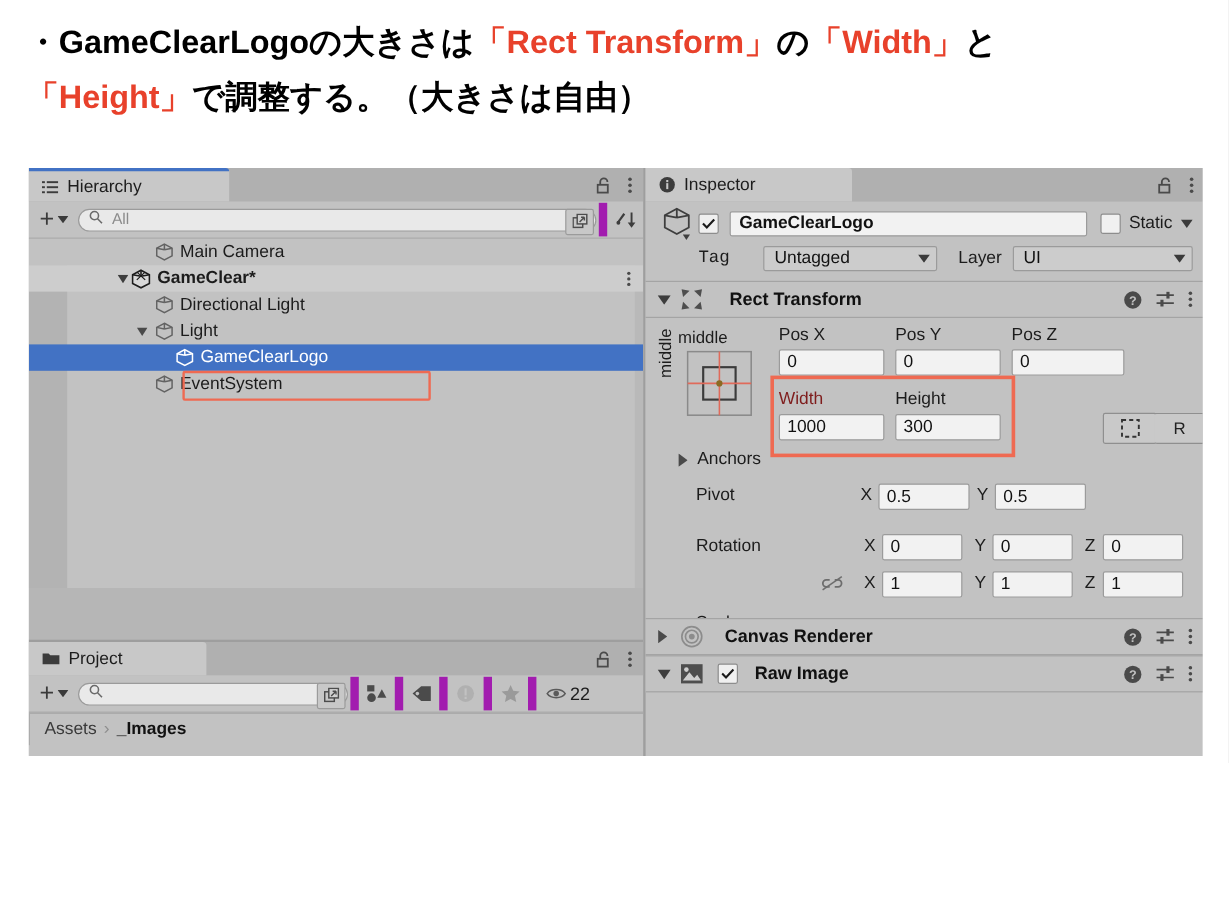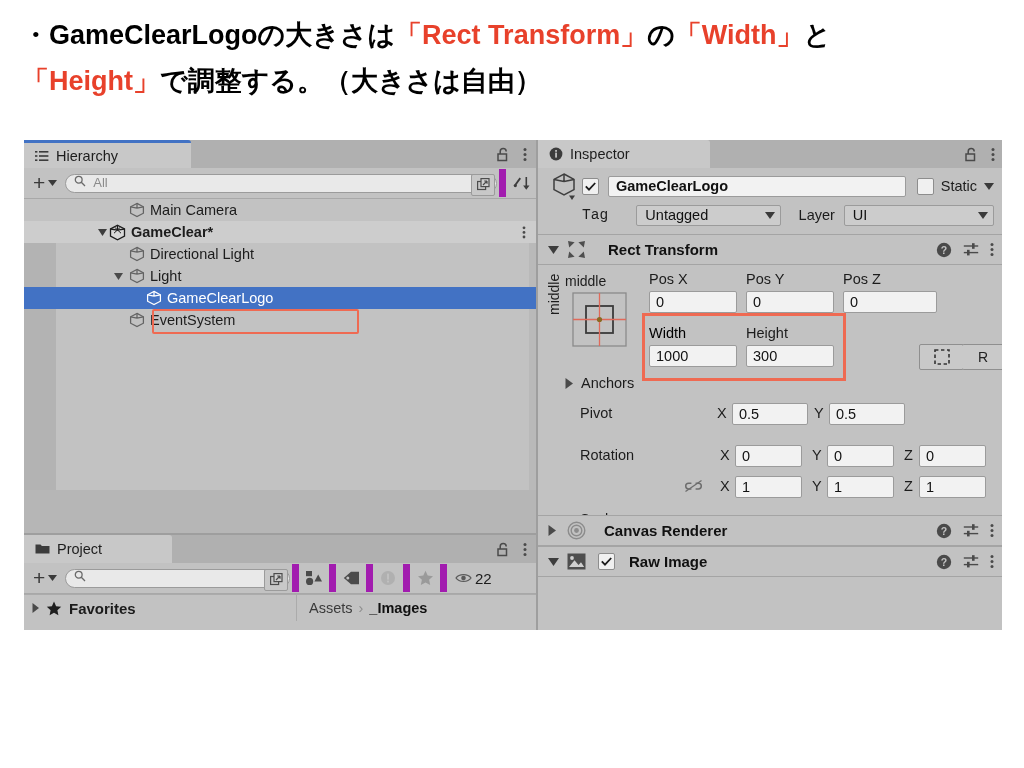--- a/index.html
+++ b/index.html
@@ -427,33 +427,20 @@
                 <g fill="none" stroke="#5a5a5a" stroke-width="1.3">
               <path d="M1 6 C4 1.5 13 1.5 16 6 C13 10.5 4 10.5 1 6 Z"></path>
                 </g>
                 <circle cx="8.5" cy="6" r="2.3" fill="#5a5a5a"></circle>
               </svg>
             <span style="font-size:15px;color:#1d1d1d;">22</span>
           </div>
         </div>
 
         <div class="fav-row">
-          <div class="fav-left">
-            <span class="ico">
-              <svg width="7" height="10" viewBox="0 0 7 10">
-                  <path d="M0.5 0 L7 5 L0.5 10 Z" fill="#4a4a4a"></path>
-                </svg>
-            </span>
-            <span class="ico">
-              <svg width="16" height="15" viewBox="0 0 16 15">
-                  <path d="M8 0.5 L10.1 5.2 L15.2 5.8 L11.4 9.3 L12.4 14.3 L8 11.8 L3.6 14.3 L4.6 9.3 L0.8 5.8 L5.9 5.2 Z" fill="#1f1f1f"></path>
-                </svg>
-            </span>
-            <span>Favorites</span>
-          </div>
           <div class="fav-right">
             <span>Assets</span>
             <span style="color:#8e8e8e;">›</span>
             <span class="crumb-cur">_Images</span>
           </div>
         </div>
       </div>
     </div>
 
     <div class="right-col">
@@ -602,21 +589,21 @@
           </svg>
         </div>
 
         <div style="position:absolute;left:111px;top:6px;font-size:14.5px;color:#1c1c1c;">Pos X</div>
         <div style="position:absolute;left:208px;top:6px;font-size:14.5px;color:#1c1c1c;">Pos Y</div>
         <div style="position:absolute;left:305px;top:6px;font-size:14.5px;color:#1c1c1c;">Pos Z</div>
         <div class="field" style="position:absolute;left:111px;top:26px;width:88px;">0</div>
         <div class="field" style="position:absolute;left:208px;top:26px;width:88px;">0</div>
         <div class="field" style="position:absolute;left:305px;top:26px;width:94px;">0</div>
 
-        <div style="position:absolute;left:111px;top:60px;font-size:14.5px;color:#000000;">Width</div>
+        <div style="position:absolute;left:111px;top:60px;font-size:14.5px;color:#7f1d1d;">Width</div>
         <div style="position:absolute;left:208px;top:60px;font-size:14.5px;color:#1c1c1c;">Height</div>
         <div class="field" style="position:absolute;left:111px;top:80px;width:88px;">1000</div>
         <div class="field" style="position:absolute;left:208px;top:80px;width:88px;">300</div>
 
         <div class="btn-sq" style="position:absolute;left:381px;top:79px;width:43px;">
           <svg width="16" height="16" viewBox="0 0 16 16">
               <g fill="none" stroke="#333" stroke-width="1.6" stroke-dasharray="3.4 2.6">
             <rect x="1" y="1" width="14" height="14"></rect>
               </g>
             </svg>

